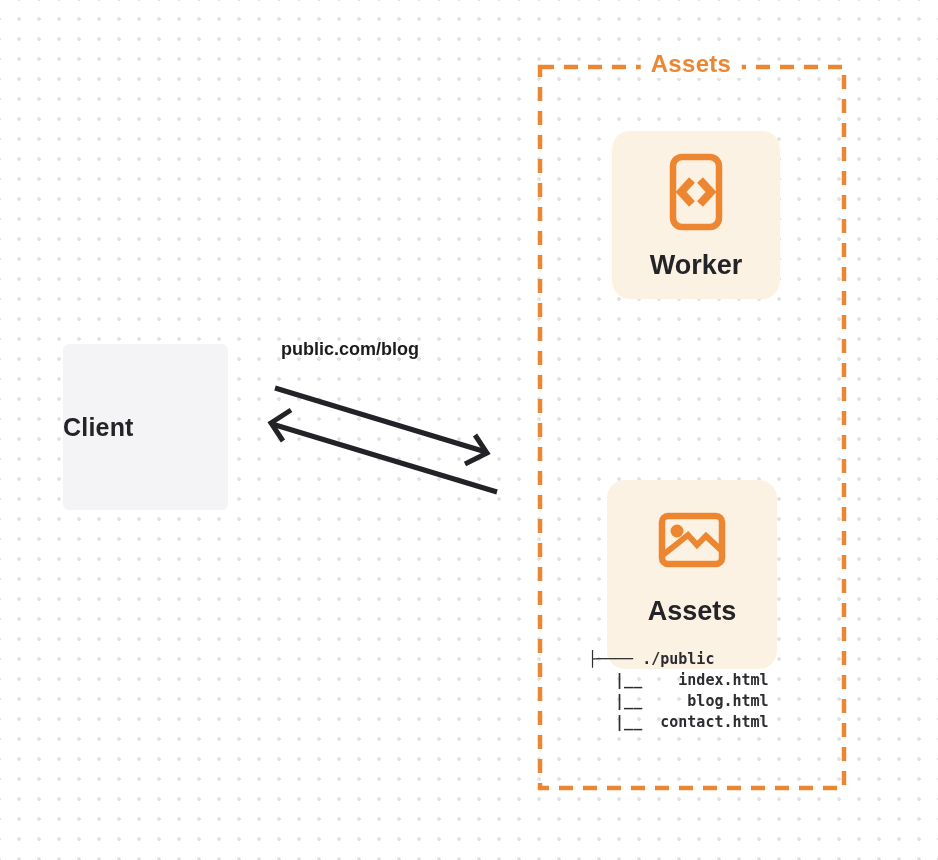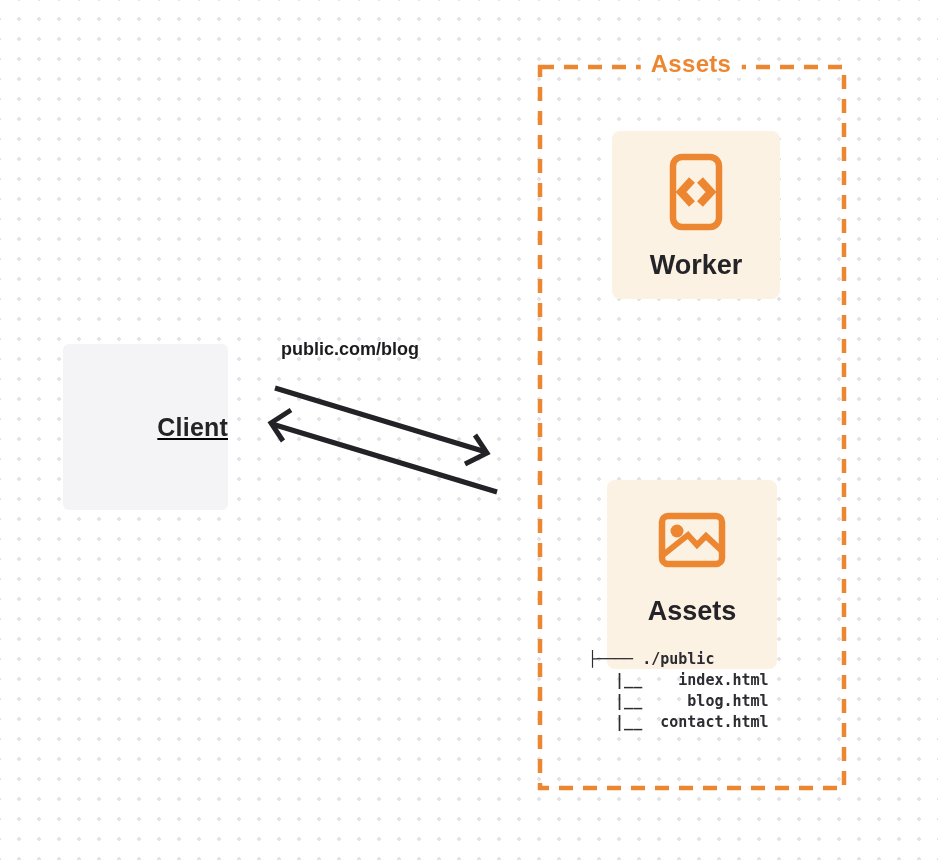--- a/index.html
+++ b/index.html
@@ -12,21 +12,21 @@
     background-position:9px 9px;
     font-family:"Liberation Sans", sans-serif;
     overflow:hidden;
   }
 
   
   .client-box {
     position:absolute; left:63px; top:344px;
     width:165px; height:166px;
     background:#f4f4f6; border-radius:6px;
-    display:flex; align-items:center; justify-content:flex-end;text-decoration:underline;
+    display:flex; align-items:center; justify-content:flex-start;
   }
   .client-label {
     font-size:25px; font-weight:bold; color:#242428; letter-spacing:.2px;
   }
 
   
   .request-label {
     position:absolute; left:281px; top:339px;
     font-size:18px; font-weight:bold; color:#1c1c1f;
   }
@@ -37,21 +37,21 @@
   .project-label {
     position:absolute; left:691px; top:50px; transform:translateX(-50%);
     background:#ffffff; padding:0 10px;
     font-size:24px; font-weight:bold; color:#ed8630; letter-spacing:.3px;
     white-space:nowrap;
   }
 
   
   .card {
     position:absolute; box-sizing:border-box;
-    background:#fcf2e3; border-radius:8px;
+    background:#fcf2e3; border-radius:18px;
     display:flex; flex-direction:column; align-items:center;
   }
   .card-worker { left:612px; top:131px; width:168px; height:168px; padding-top:22px; }
   .card-assets { left:607px; top:480px; width:170px; height:189px; padding-top:32px; }
   .card-worker .card-label { margin-top:19px; }
   .card-assets .card-label { margin-top:28px; }
   .card-label { font-size:27px; font-weight:bold; color:#242428; }
 
   
   .file-tree {

